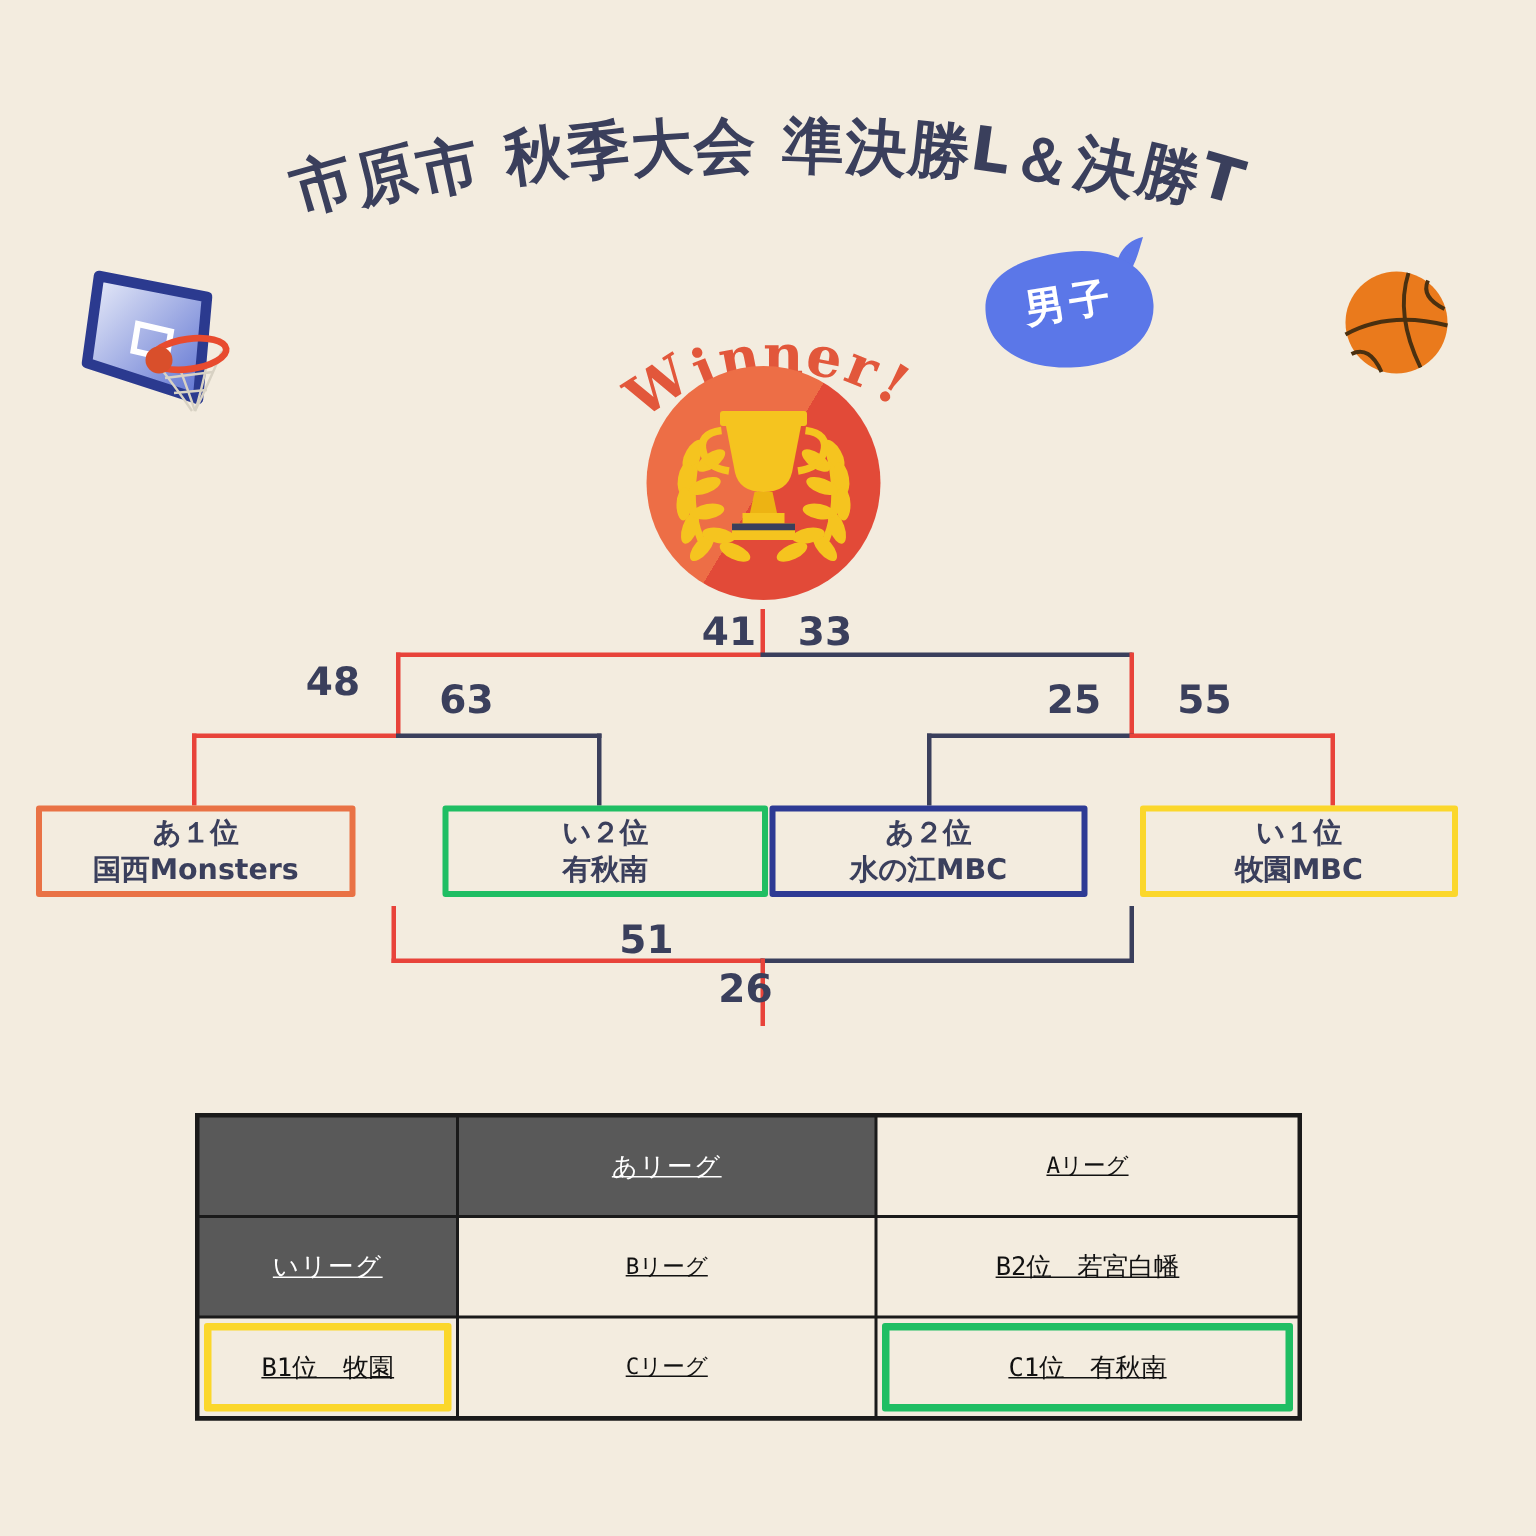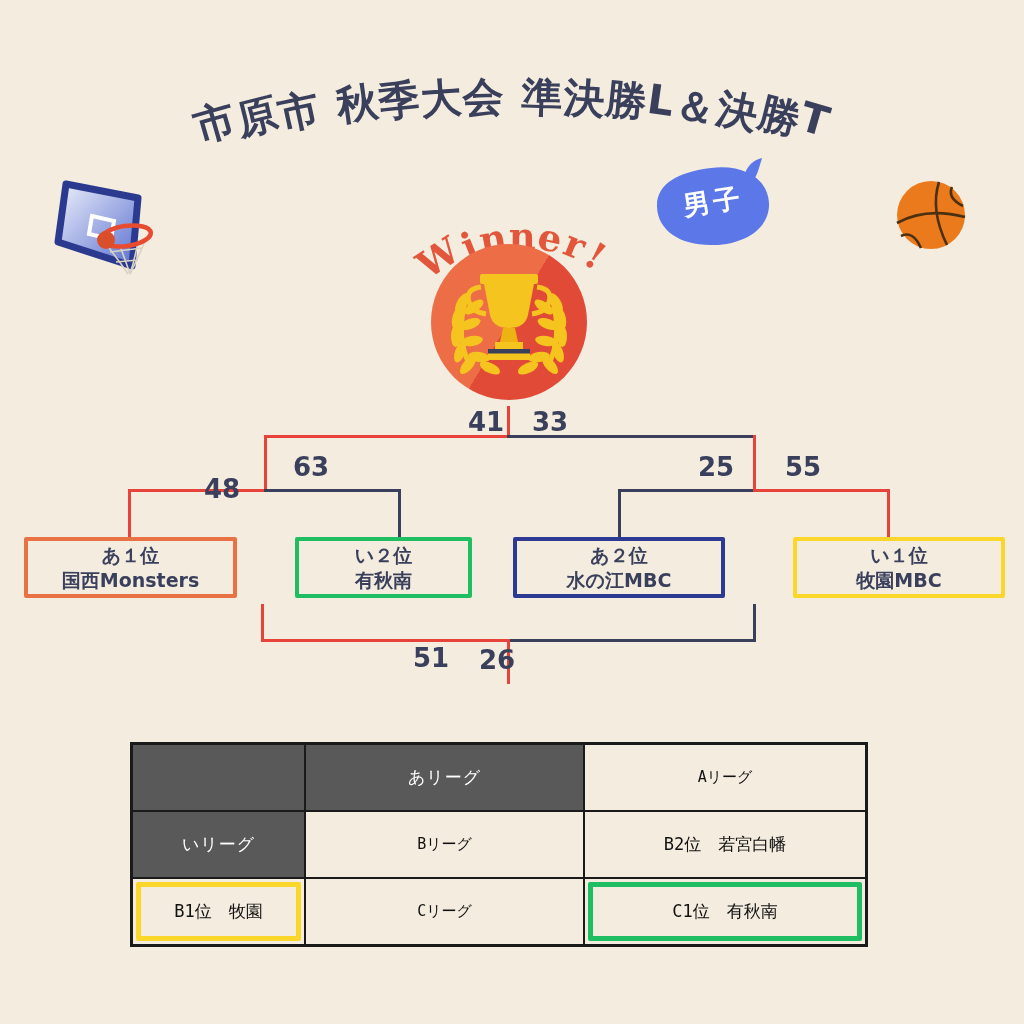--- a/index.html
+++ b/index.html
@@ -29,21 +29,21 @@
   
   .team-box{position:absolute;top:537px;height:61px;box-sizing:border-box;
     border:4px solid #888;border-radius:2px;display:flex;flex-direction:column;
     justify-content:center;align-items:center;text-align:center;
     font-size:19px;font-weight:bold;line-height:25px;color:#3A3F5C;}
   
   .league-table{position:absolute;left:130px;top:742px;display:grid;
     grid-template-columns:171px 277px 280px;grid-auto-rows:65px;gap:2px;
     background:#1a1a1a;border:3px solid #1a1a1a;}
   .cell{display:flex;align-items:center;justify-content:center;position:relative;
-    font-family:"DejaVu Sans Mono","Liberation Mono",monospace;}
+    font-family:"DejaVu Sans Mono","Liberation Mono",monospace;text-decoration:underline;}
   .cell.th{background:#595959;color:#ffffff;font-size:17px;letter-spacing:1px;}
   .cell.label{background:#F3ECDF;color:#111;font-size:15px;}
   .cell.team{background:#F3ECDF;color:#111;font-size:17px;}
   .cell .inner-box{position:absolute;left:3px;right:3px;top:3px;bottom:3px;
     border:5px solid transparent;border-radius:2px;pointer-events:none;}
   .cell .txt{position:relative;z-index:1;}
   svg{position:absolute;}
 </style>
 </head>
 <body>
@@ -167,40 +167,40 @@
 <div class="line navy" style="left:618px;top:489px;width:3px;height:48px"></div>
 <div class="line red" style="left:887px;top:489px;width:3px;height:48px"></div>
 <div class="line red" style="left:261px;top:604px;width:3px;height:38px"></div>
 <div class="line navy" style="left:753px;top:604px;width:3px;height:38px"></div>
 <div class="line red" style="left:261px;top:639px;width:248px;height:3px"></div>
 <div class="line navy" style="left:507px;top:639px;width:249px;height:3px"></div>
 <div class="line red" style="left:507px;top:639px;width:3px;height:45px"></div>
 
 <div class="score" style="left:486px;top:407px">41</div>
 <div class="score" style="left:550px;top:407px">33</div>
-<div class="score" style="left:222px;top:474px">48</div>
+<div class="score" style="left:222px;top:440px">48</div>
 <div class="score" style="left:311px;top:452px">63</div>
 <div class="score" style="left:716px;top:452px">25</div>
 <div class="score" style="left:803px;top:452px">55</div>
-<div class="score" style="left:431px;top:643px">51</div>
+<div class="score" style="left:431px;top:612px">51</div>
 <div class="score" style="left:497px;top:645px">26</div>
 
 <div class="team-box" style="left: 24px; width: 213px; border-color: rgb(233, 114, 69);">
   <div>あ１位</div>
   <div>国西Monsters</div>
 </div>
-<div class="team-box" style="left: 295px; width: 177px; border-color: rgb(31, 190, 99);">
+<div class="team-box" style="left: 295px; width: 217px; border-color: rgb(31, 190, 99);">
   <div>い２位</div>
   <div>有秋南</div>
 </div>
 <div class="team-box" style="left: 513px; width: 212px; border-color: rgb(45, 58, 148);">
   <div>あ２位</div>
   <div>水の江MBC</div>
 </div>
-<div class="team-box" style="left: 793px; width: 212px; border-color: rgb(251, 215, 43);">
+<div class="team-box" style="left: 760px; width: 212px; border-color: rgb(251, 215, 43);">
   <div>い１位</div>
   <div>牧園MBC</div>
 </div>
 
 <div class="league-table">
   <div class="cell th"></div>
   <div class="cell th">あリーグ</div>
   <div class="cell label">Aリーグ</div>
 
   <div class="cell th">いリーグ</div>

